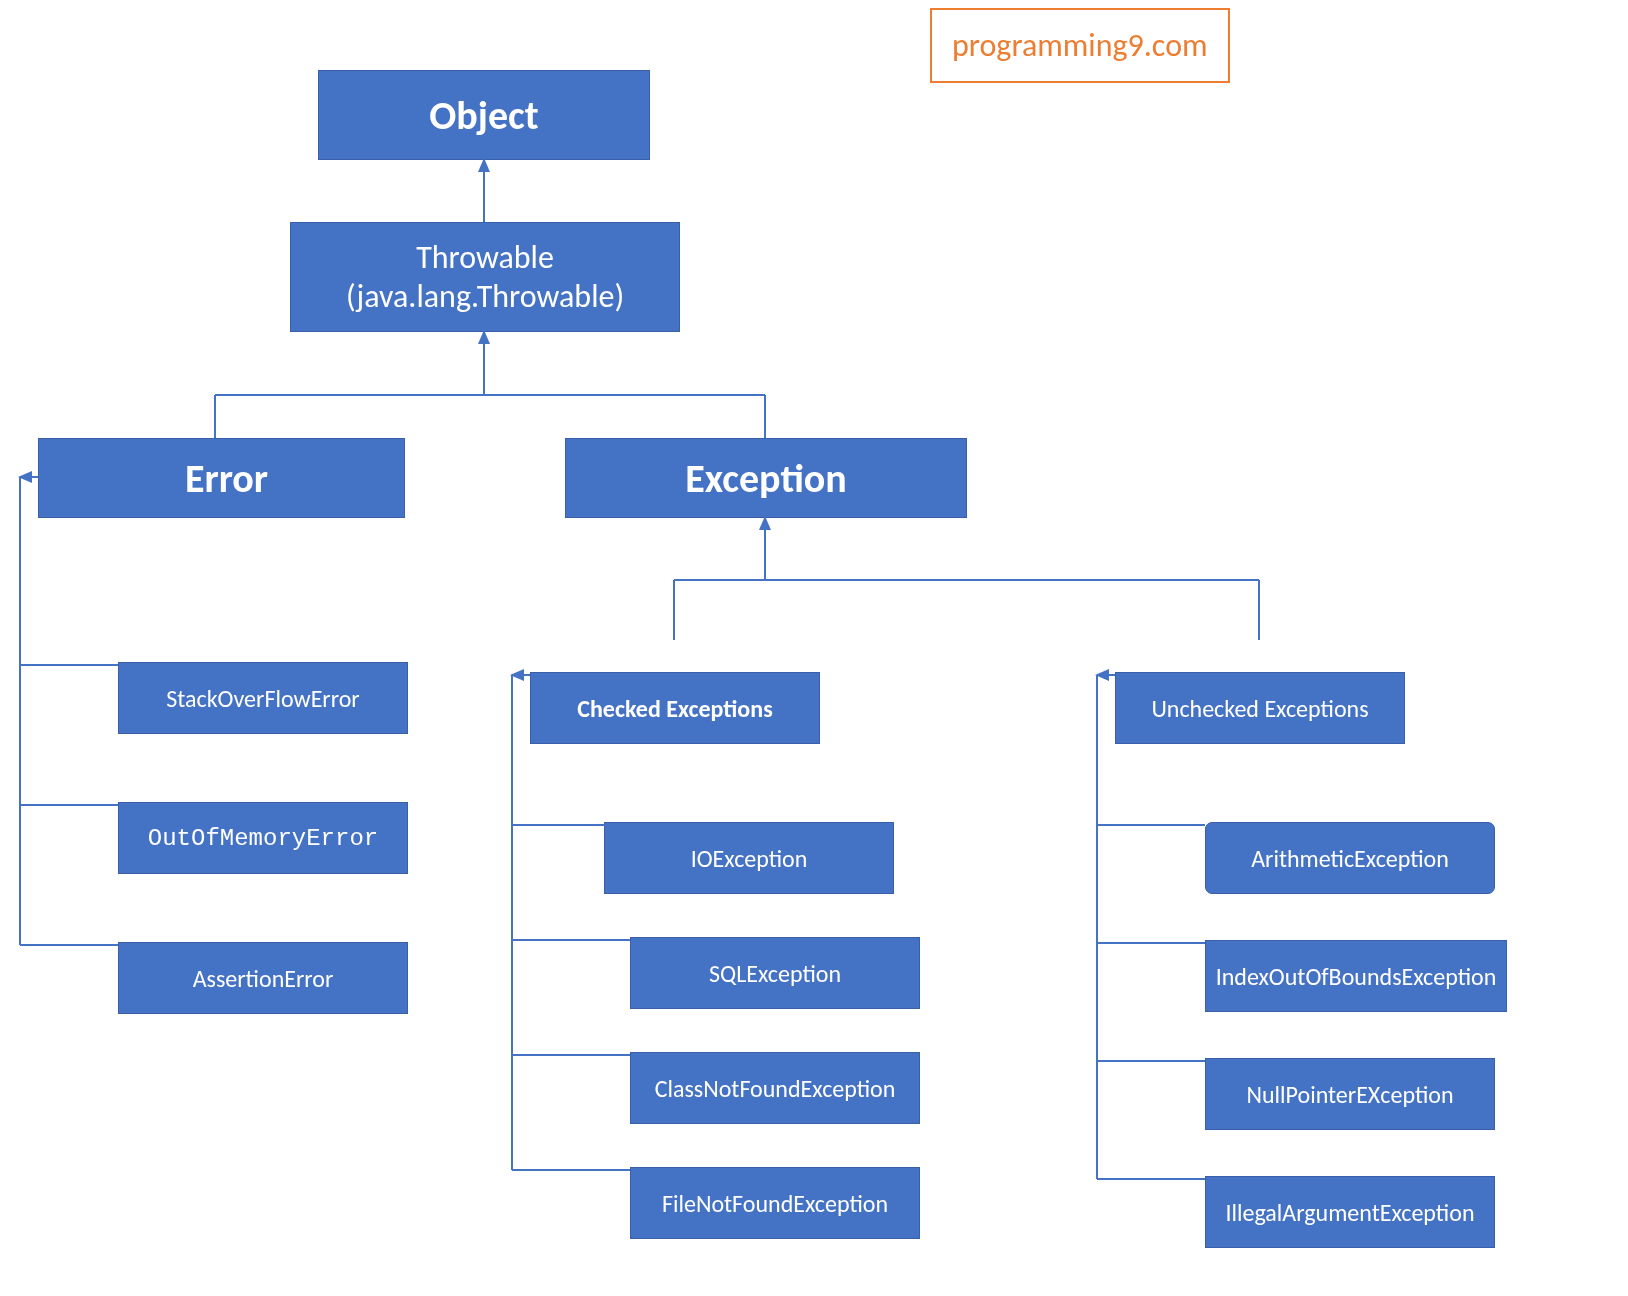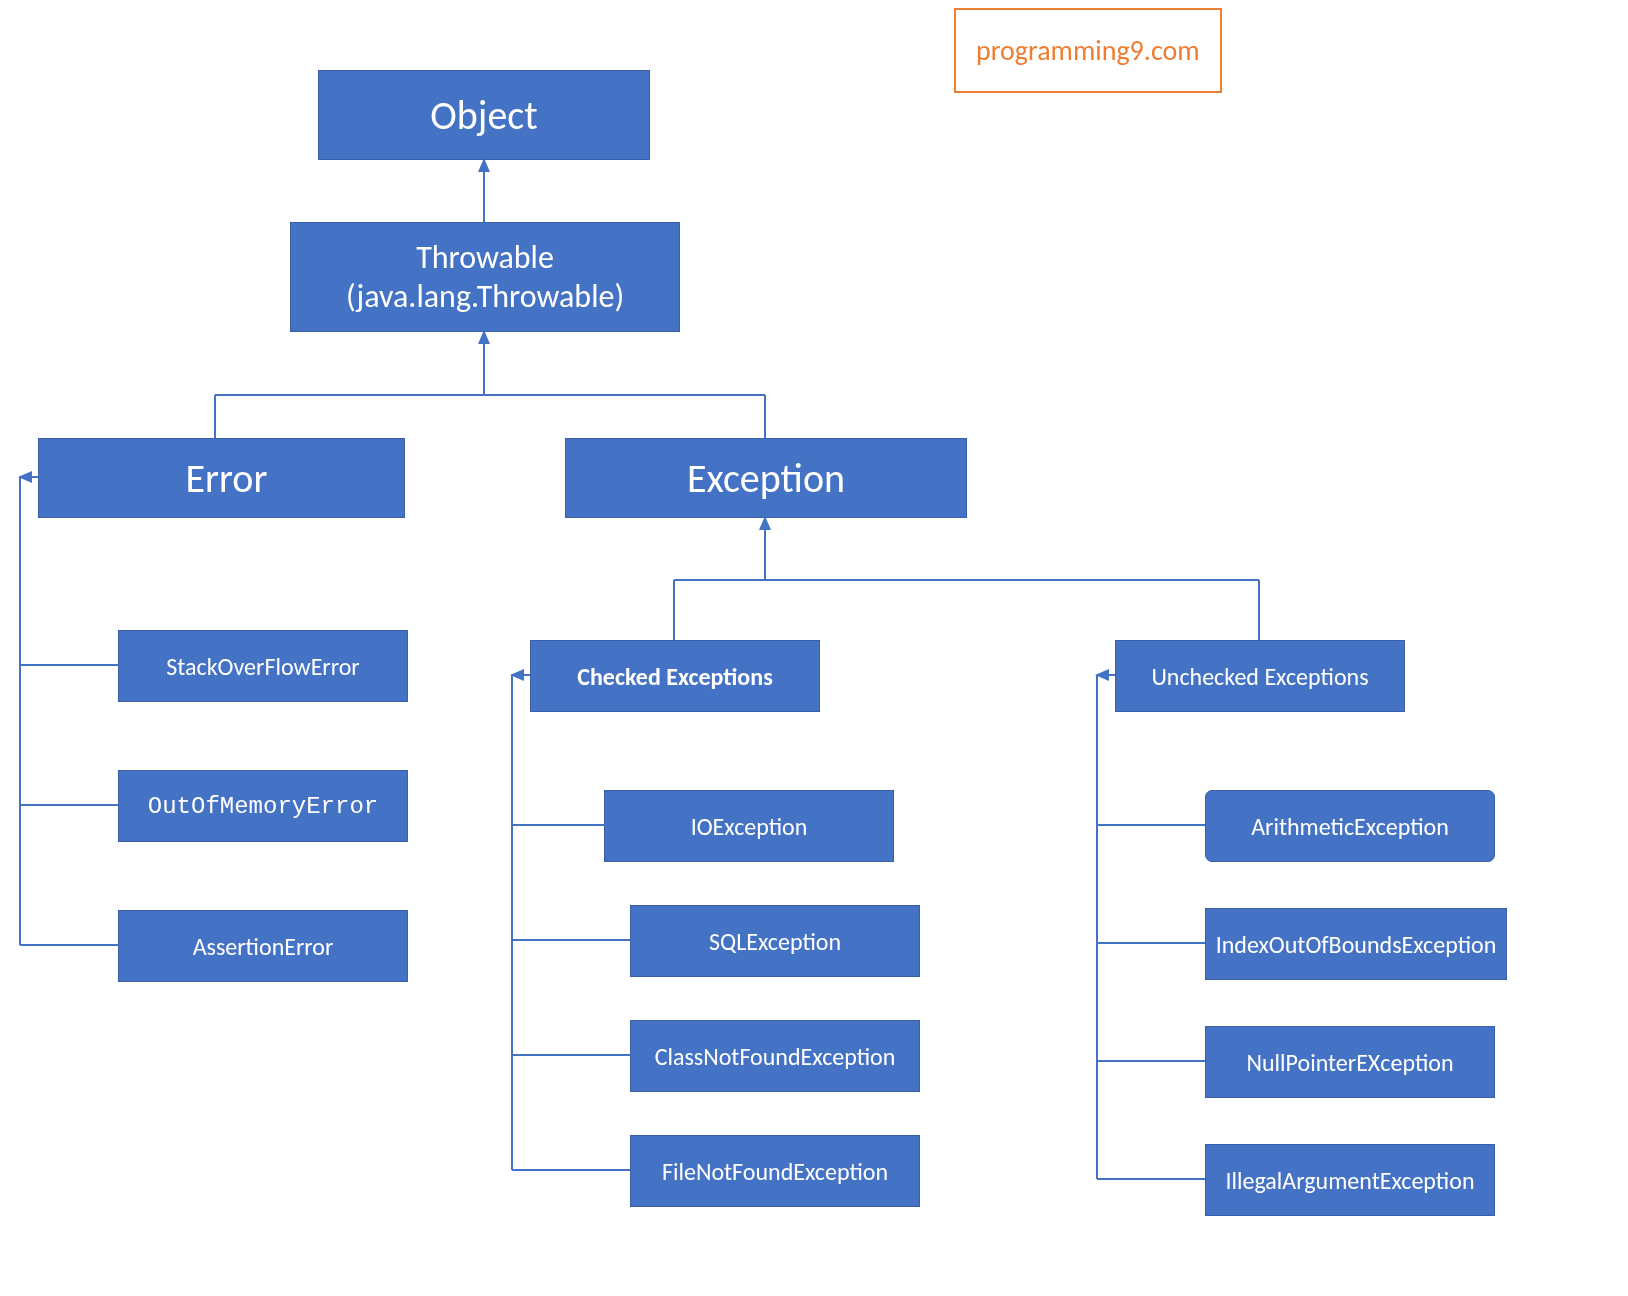--- a/index.html
+++ b/index.html
@@ -16,35 +16,36 @@
     background: #4472c4;
     color: #fff;
     display: flex;
     align-items: center;
     justify-content: center;
     text-align: center;
     border: 1px solid #3a5fa8;
   }
   .big {
     font-size: 40px;
+    font-weight: bold;
   }
   .med {
     font-size: 32px;
   }
   .small {
     font-size: 24px;
+    margin-top: 32px;
   }
   .credit {
     position: absolute;
     border: 2px solid #ed7d31;
     color: #ed7d31;
-    font-size: 28px;
-    padding: 23px 20px;
+    font-size: 32px;
+    padding: 16px 20px;
     background: #fff;
-    margin-left: 24px;
   }
   svg.connector {
     position: absolute;
     left: 0;
     top: 0;
     width: 1628px;
     height: 1296px;
     pointer-events: none;
   }
 </style>

